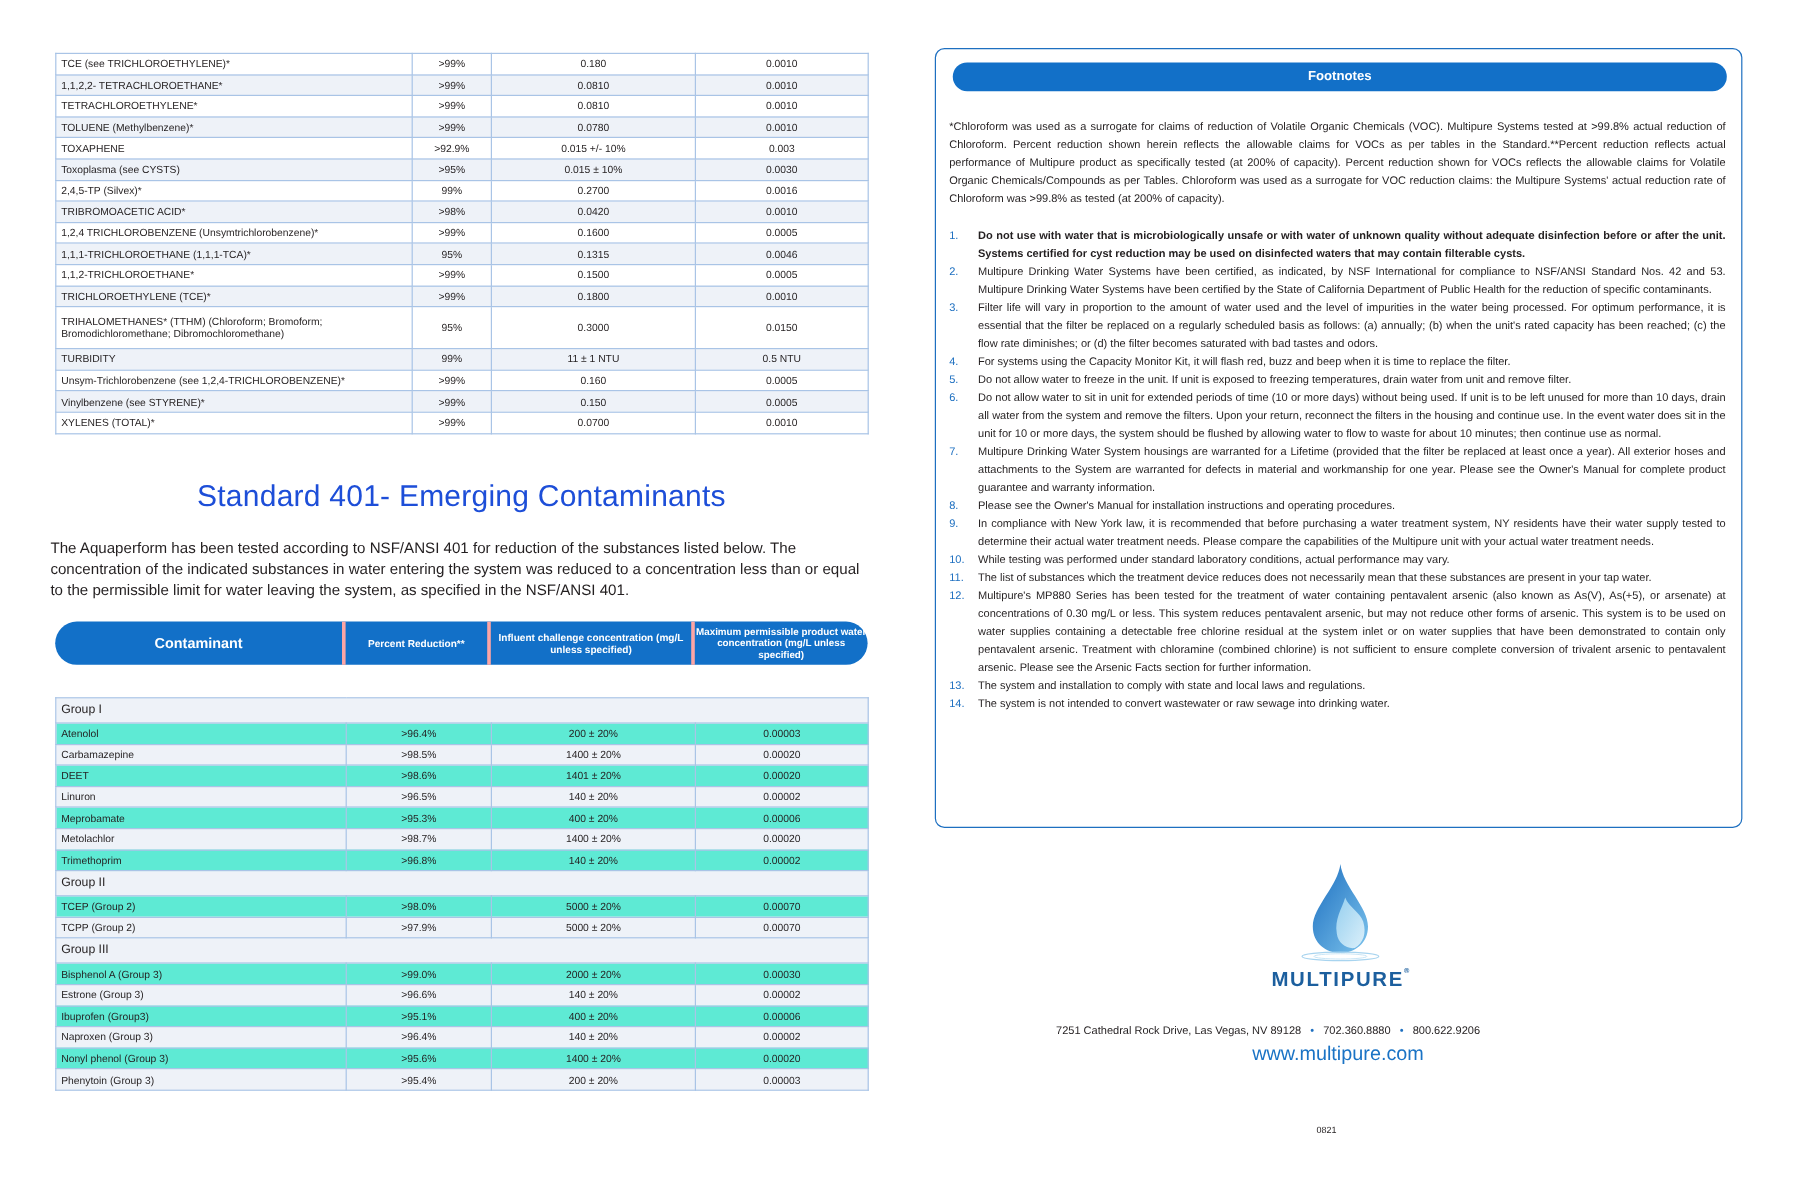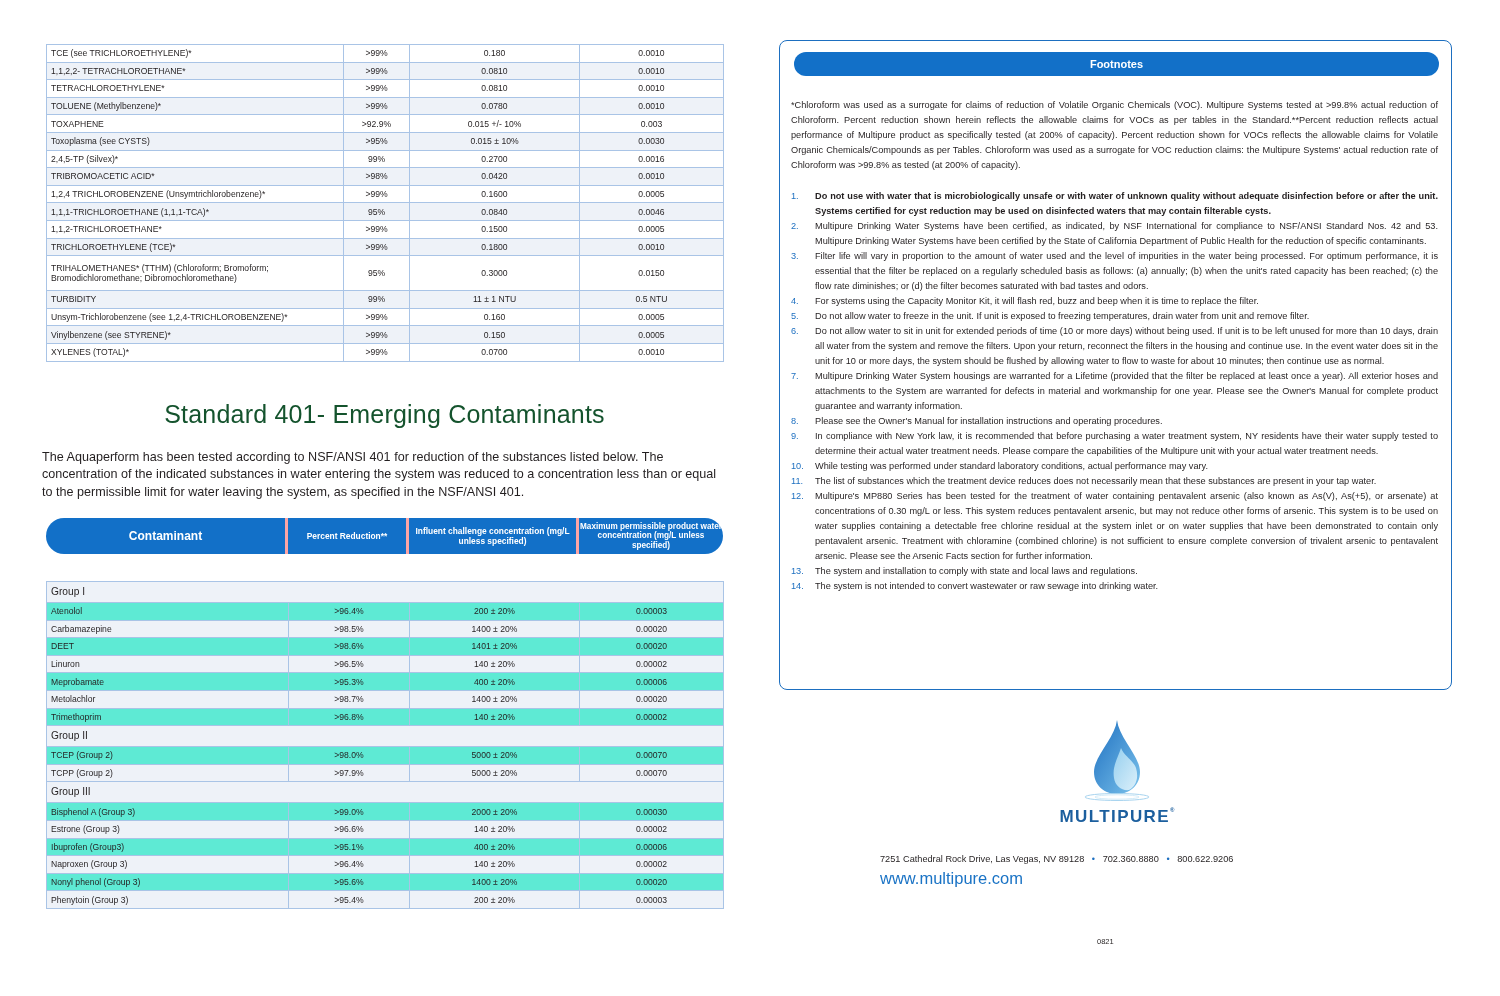--- a/index.html
+++ b/index.html
@@ -13,21 +13,21 @@
   .tbl tr:nth-child(even) td { background: #eef2f8; }
   .tbl tr:nth-child(odd) td { background: #ffffff; }
   #voc-table { left: 46px; top: 44px; width: 677px; padding-left: 45px; }
   #voc-table col.c1 { width: 297px; }
   #voc-table col.c2 { width: 66px; }
   #voc-table col.c3 { width: 170px; }
   #voc-table col.c4 { width: 144px; }
   #voc-table tr.tall td { height: 35px; }
 
   
-  #section-title { position: absolute; left: 46px; width: 677px; top: 400px; text-align: center; font-size: 25px; color: #14532d; font-weight: normal; letter-spacing: 0.2px; }
+  #section-title { position: absolute; left: 46px; width: 677px; top: 400px; text-align: center; font-size: 25px; color: #1d4ed8; font-weight: normal; letter-spacing: 0.2px; }
   #section-intro { position: absolute; left: 42px; width: 684px; top: 449px; text-align: left; font-size: 12.6px; line-height: 17.3px; color: #231f20; }
 
   
   #emerging-header { position: absolute; left: 46px; top: 518px; width: 677px; height: 36px; background: #1270c8; border-radius: 18px; display: flex; color: #ffffff; }
   #emerging-header .h { display: flex; align-items: center; justify-content: center; text-align: center; border-right: 3px solid #fca5a5; font-weight: bold; }
   #emerging-header .h:last-child { border-right: none; }
   #emerging-header .h1 { width: 242px; font-size: 12px; }
   #emerging-header .h2 { width: 121px; font-size: 8.4px; line-height: 10px; }
   #emerging-header .h3 { width: 170px; font-size: 8.4px; line-height: 10px; }
   #emerging-header .h4 { width: 144px; font-size: 8.2px; line-height: 9.5px; }
@@ -52,21 +52,21 @@
   #footnotes-list li .txt { flex: 1; text-align: justify; }
   #footnotes-list li.bold .txt { font-weight: bold; }
 
   
   #logo { position: absolute; left: 1052px; top: 718px; width: 130px; height: 112px; }
   #logo-drop { position: absolute; left: 30px; top: 0; }
   #logo-word { position: absolute; left: 0; top: 89px; width: 130px; text-align: center; font-weight: bold; font-size: 17px; letter-spacing: 1.4px; color: #1c5f9e; }
   #logo-word sup { font-size: 6px; vertical-align: top; letter-spacing: 0; }
   #contact-line { position: absolute; left: 880px; width: 470px; top: 854px; text-align: left; font-size: 9.2px; color: #231f20; }
   #contact-line .dot { color: #1d6fc0; margin: 0 5px; }
-  #website { position: absolute; left: 880px; width: 470px; top: 869px; text-align: left; font-size: 16.5px; color: #1a73c5; }
+  #website { position: absolute; left: 880px; width: 470px; top: 869px; text-align: center; font-size: 16.5px; color: #1a73c5; }
   #doc-code { position: absolute; left: 1097px; top: 937px; font-size: 7.5px; color: #231f20; }
 </style>
 </head>
 <body>
 
 <table class="tbl" id="voc-table">
   <colgroup>
       <col class="c1">
       <col class="c2">
       <col class="c3">
@@ -123,21 +123,21 @@
       </tr>
       <tr>
         <td>1,2,4 TRICHLOROBENZENE (Unsymtrichlorobenzene)*</td>
         <td class="c">&gt;99%</td>
         <td class="c">0.1600</td>
         <td class="c">0.0005</td>
       </tr>
       <tr>
         <td>1,1,1-TRICHLOROETHANE (1,1,1-TCA)*</td>
         <td class="c">95%</td>
-        <td class="c">0.0840</td>
+        <td class="c">0.1315</td>
         <td class="c">0.0046</td>
       </tr>
       <tr>
         <td>1,1,2-TRICHLOROETHANE*</td>
         <td class="c">&gt;99%</td>
         <td class="c">0.1500</td>
         <td class="c">0.0005</td>
       </tr>
       <tr>
         <td>TRICHLOROETHYLENE (TCE)*</td>

